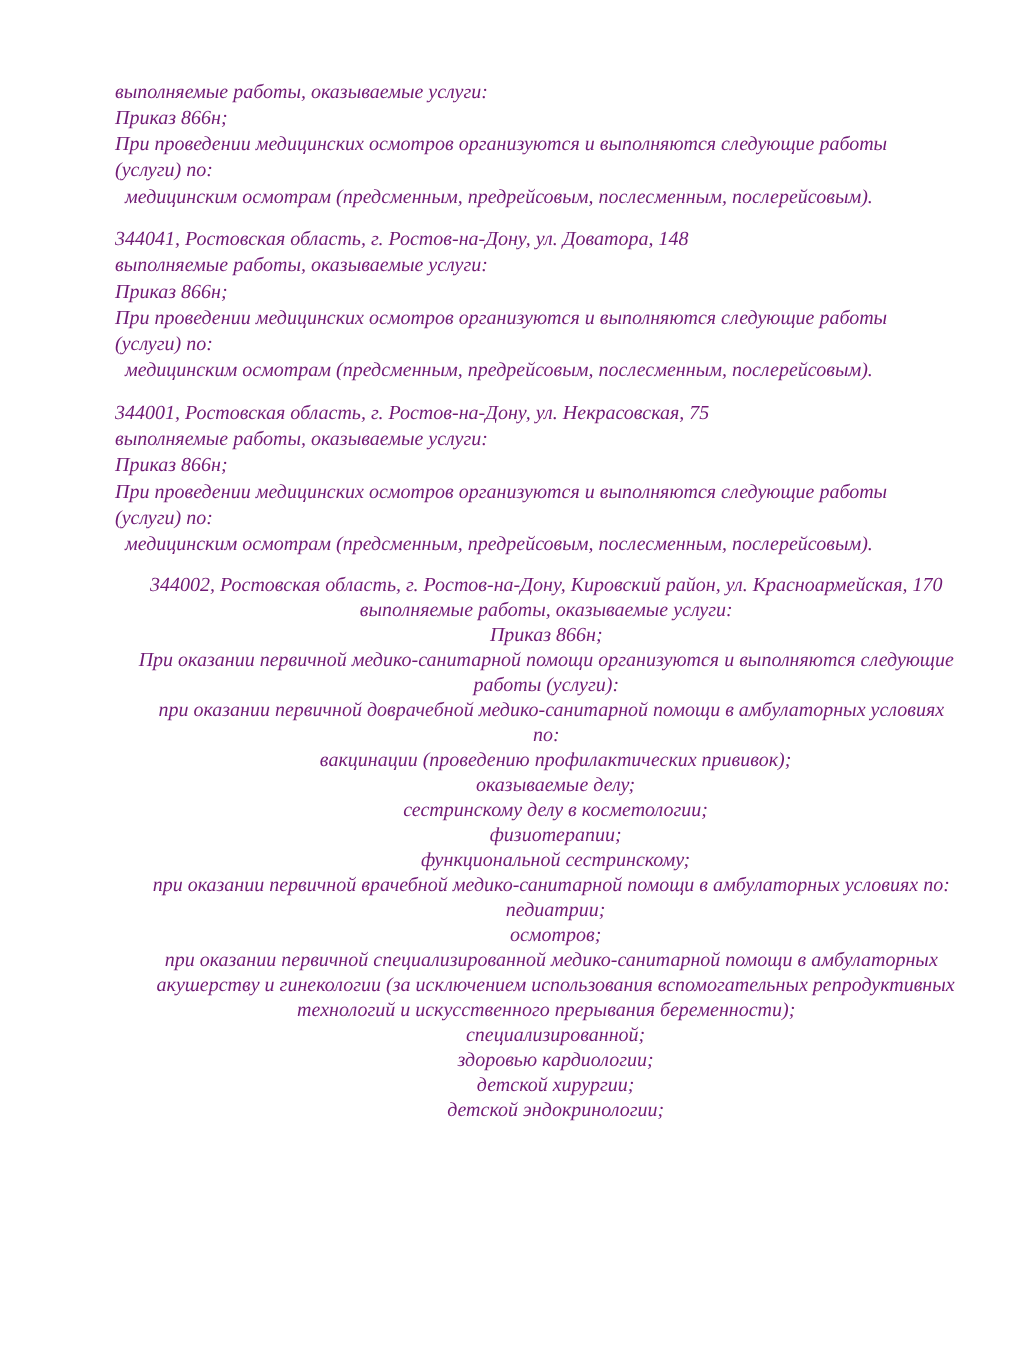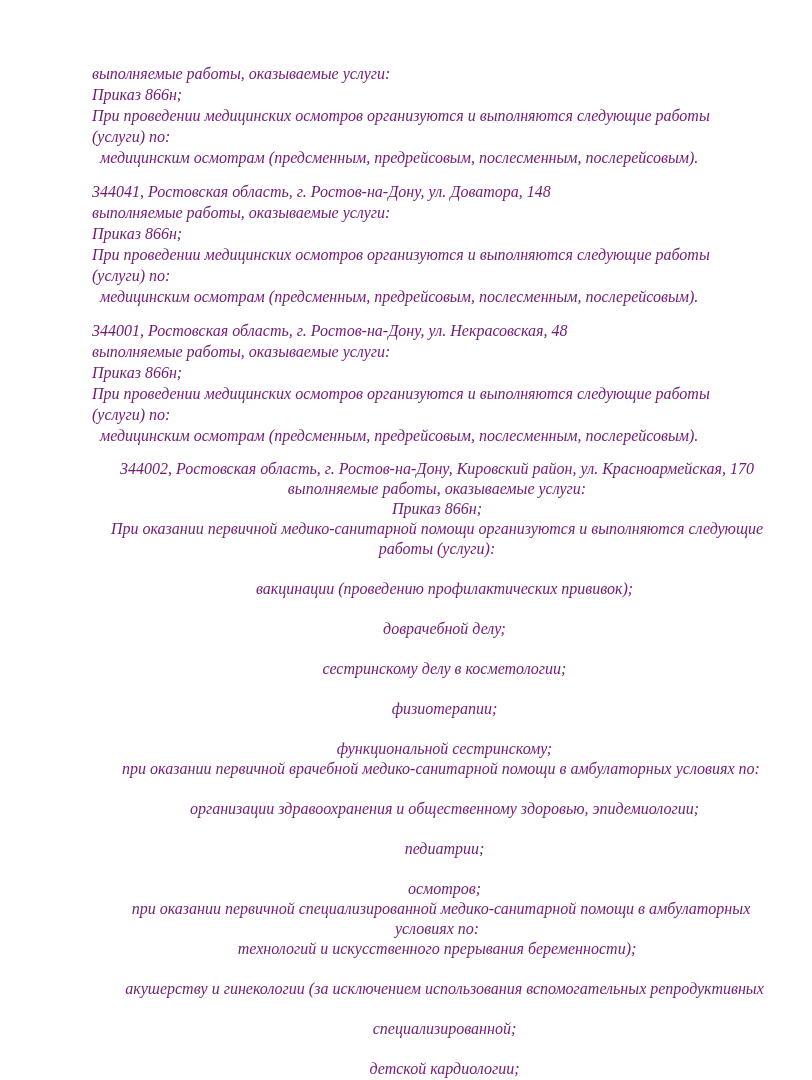--- a/index.html
+++ b/index.html
@@ -28,21 +28,21 @@
     margin-bottom: 13px;
   }
   .block.tight {
     line-height: 20px;
     text-align: center;
   }
   .line {
     white-space: nowrap;
   }
   .indent-1 { padding-left: 8px; }
-  .indent-2 { padding-left: 15px; margin-top: 20px; }
+  .indent-2 { padding-left: 15px; }
 </style>
 </head>
 <body style="background: rgb(255, 255, 255);">
 
 <div class="doc" style="color: #701a75; font-style: italic;">
     <div class="block">
       <div class="line indent-0">выполняемые работы, оказываемые услуги:</div>
       <div class="line indent-0">Приказ 866н;</div>
       <div class="line indent-0">При проведении медицинских осмотров организуются и выполняются следующие работы</div>
       <div class="line indent-0">(услуги) по:</div>
@@ -50,44 +50,44 @@
     </div>
     <div class="block">
       <div class="line indent-0">344041, Ростовская область, г. Ростов-на-Дону, ул. Доватора, 148</div>
       <div class="line indent-0">выполняемые работы, оказываемые услуги:</div>
       <div class="line indent-0">Приказ 866н;</div>
       <div class="line indent-0">При проведении медицинских осмотров организуются и выполняются следующие работы</div>
       <div class="line indent-0">(услуги) по:</div>
       <div class="line indent-1">медицинским осмотрам (предсменным, предрейсовым, послесменным, послерейсовым).</div>
     </div>
     <div class="block">
-      <div class="line indent-0">344001, Ростовская область, г. Ростов-на-Дону, ул. Некрасовская, 48</div>
+      <div class="line indent-0">344001, Ростовская область, г. Ростов-на-Дону, ул. Некрасовская, 75</div>
       <div class="line indent-0">выполняемые работы, оказываемые услуги:</div>
       <div class="line indent-0">Приказ 866н;</div>
       <div class="line indent-0">При проведении медицинских осмотров организуются и выполняются следующие работы</div>
       <div class="line indent-0">(услуги) по:</div>
       <div class="line indent-1">медицинским осмотрам (предсменным, предрейсовым, послесменным, послерейсовым).</div>
     </div>
     <div class="block tight">
       <div class="line indent-0">344002, Ростовская область, г. Ростов-на-Дону, Кировский район, ул. Красноармейская, 170</div>
       <div class="line indent-0">выполняемые работы, оказываемые услуги:</div>
       <div class="line indent-0">Приказ 866н;</div>
       <div class="line indent-0">При оказании первичной медико-санитарной помощи организуются и выполняются следующие</div>
       <div class="line indent-0">работы (услуги):</div>
+      <div class="line indent-1">при оказании первичной доврачебной медико-санитарной помощи в амбулаторных условиях</div>
+      <div class="line indent-0">по:</div>
       <div class="line indent-2">вакцинации (проведению профилактических прививок);</div>
-      <div class="line indent-2">доврачебной делу;</div>
+      <div class="line indent-2">оказываемые делу;</div>
       <div class="line indent-2">сестринскому делу в косметологии;</div>
       <div class="line indent-2">физиотерапии;</div>
       <div class="line indent-2">функциональной сестринскому;</div>
       <div class="line indent-1">при оказании первичной врачебной медико-санитарной помощи в амбулаторных условиях по:</div>
-      <div class="line indent-2">организации здравоохранения и общественному здоровью, эпидемиологии;</div>
       <div class="line indent-2">педиатрии;</div>
       <div class="line indent-2">осмотров;</div>
       <div class="line indent-1">при оказании первичной специализированной медико-санитарной помощи в амбулаторных</div>
-      <div class="line indent-0">условиях по:</div>
+      <div class="line indent-2">акушерству и гинекологии (за исключением использования вспомогательных репродуктивных</div>
       <div class="line indent-0">технологий и искусственного прерывания беременности);</div>
-      <div class="line indent-2">акушерству и гинекологии (за исключением использования вспомогательных репродуктивных</div>
       <div class="line indent-2">специализированной;</div>
-      <div class="line indent-2">детской кардиологии;</div>
+      <div class="line indent-2">здоровью кардиологии;</div>
       <div class="line indent-2">детской хирургии;</div>
       <div class="line indent-2">детской эндокринологии;</div>
     </div>
   </div>
 
 </body></html>

